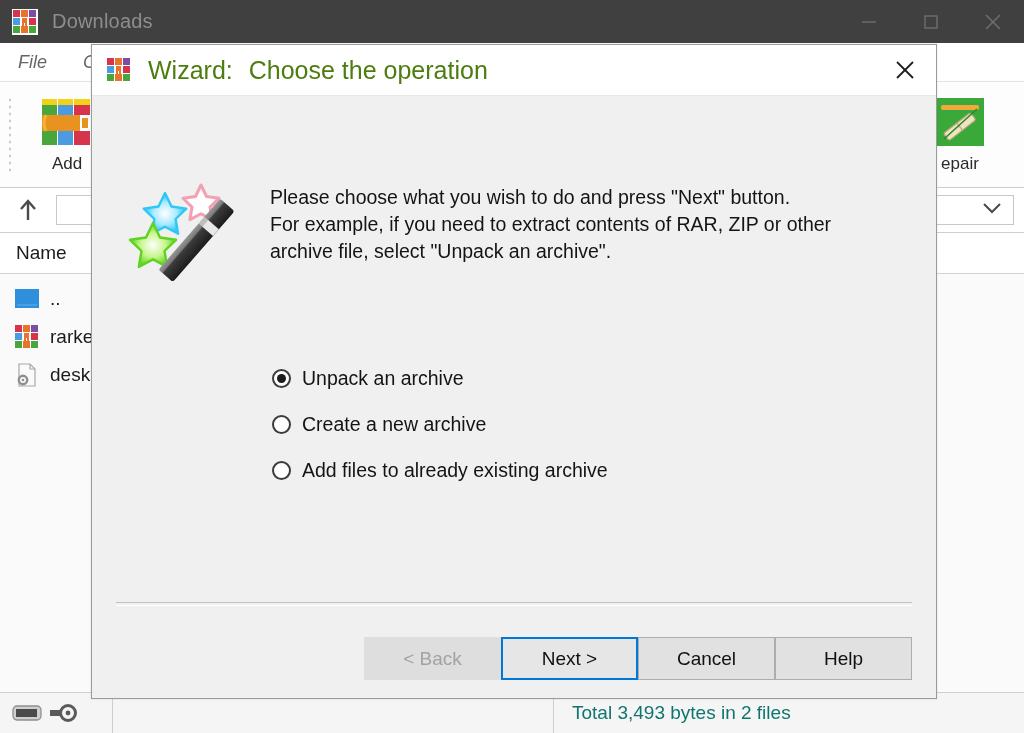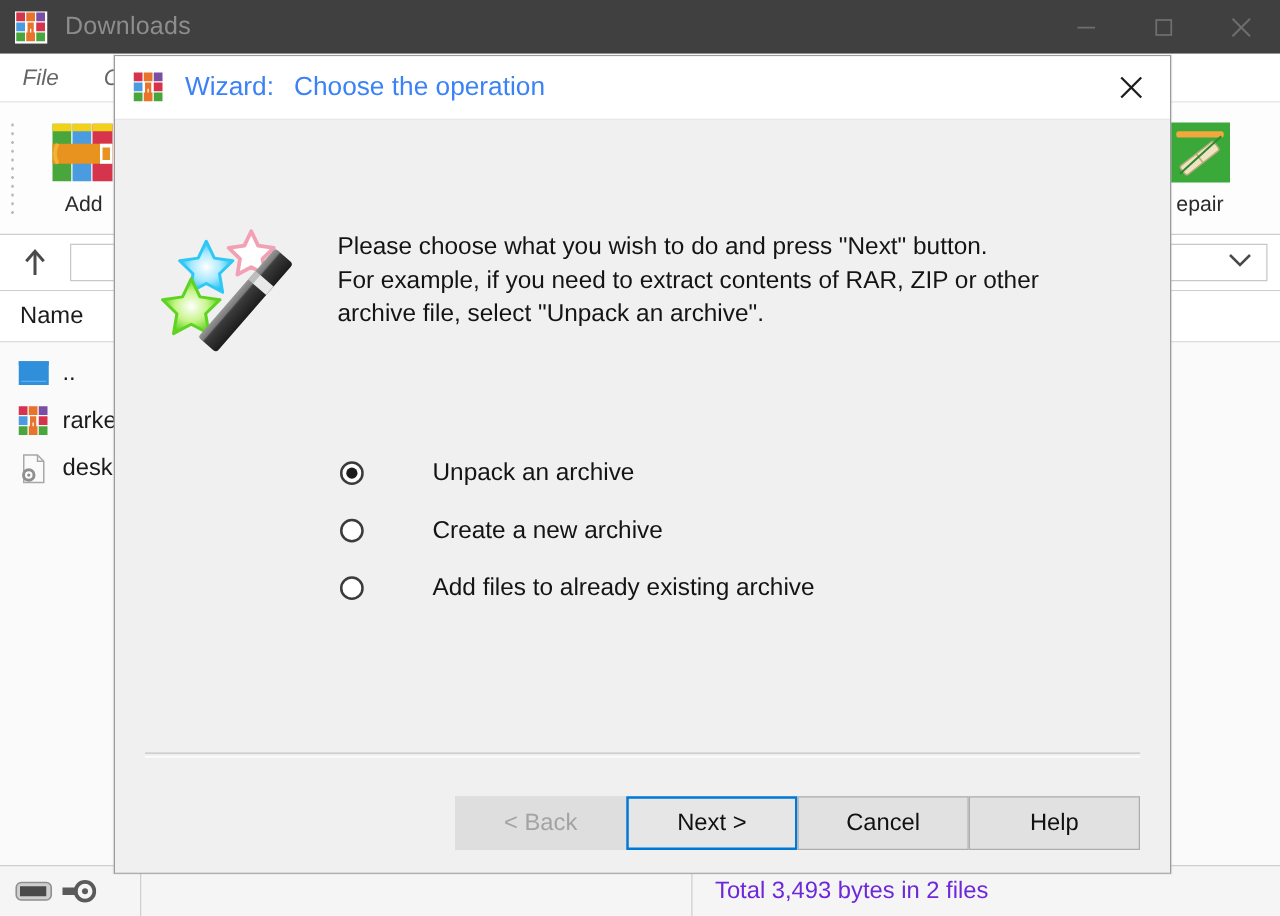--- a/index.html
+++ b/index.html
@@ -186,21 +186,21 @@
     box-sizing: border-box;
   }
   .sb-sep {
     width: 1px;
     height: 100%;
     background: #cfcfcf;
   }
   .sb-mid { flex: 0 0 440px; height: 100%; }
   .sb-total {
     font-size: 19px;
-    color: #6d28d9;
+    color: #0f766e;
     padding-left: 18px;
   }
 
   
   .dialog {
     position: absolute;
     left: 91px;
     top: 44px;
     width: 846px;
     height: 655px;
@@ -220,22 +220,22 @@
     border-bottom: 1px solid #e8e8e8;
   }
   .dlg-title-icon {
     width: 26px;
     height: 26px;
     margin-left: 14px;
     margin-right: 16px;
     flex: 0 0 auto;
   }
   .dlg-title-text {
-    font-size: 21px;
-    color: #3b82f6;
+    font-size: 25px;
+    color: #4d7c0f;
   }
   .dlg-title-text .sub { margin-left: 16px; }
   .dlg-close {
     margin-left: auto;
     width: 62px;
     height: 50px;
     display: flex;
     align-items: center;
     justify-content: center;
     color: #1d1d1d;
@@ -293,21 +293,20 @@
     width: 9px;
     height: 9px;
     border-radius: 50%;
     background: #1c1c1c;
     display: none;
   }
   .radio-row.checked .radio-mark .dot { display: block; }
   .radio-label {
     font-size: 19.5px;
     color: #141414;
-    margin-left: 44px;
   }
 
   .dlg-separator {
     position: absolute;
     left: 24px;
     right: 24px;
     bottom: 92px;
     height: 2px;
     border-top: 1px solid #c4c4c4;
     border-bottom: 1px solid #ffffff;

